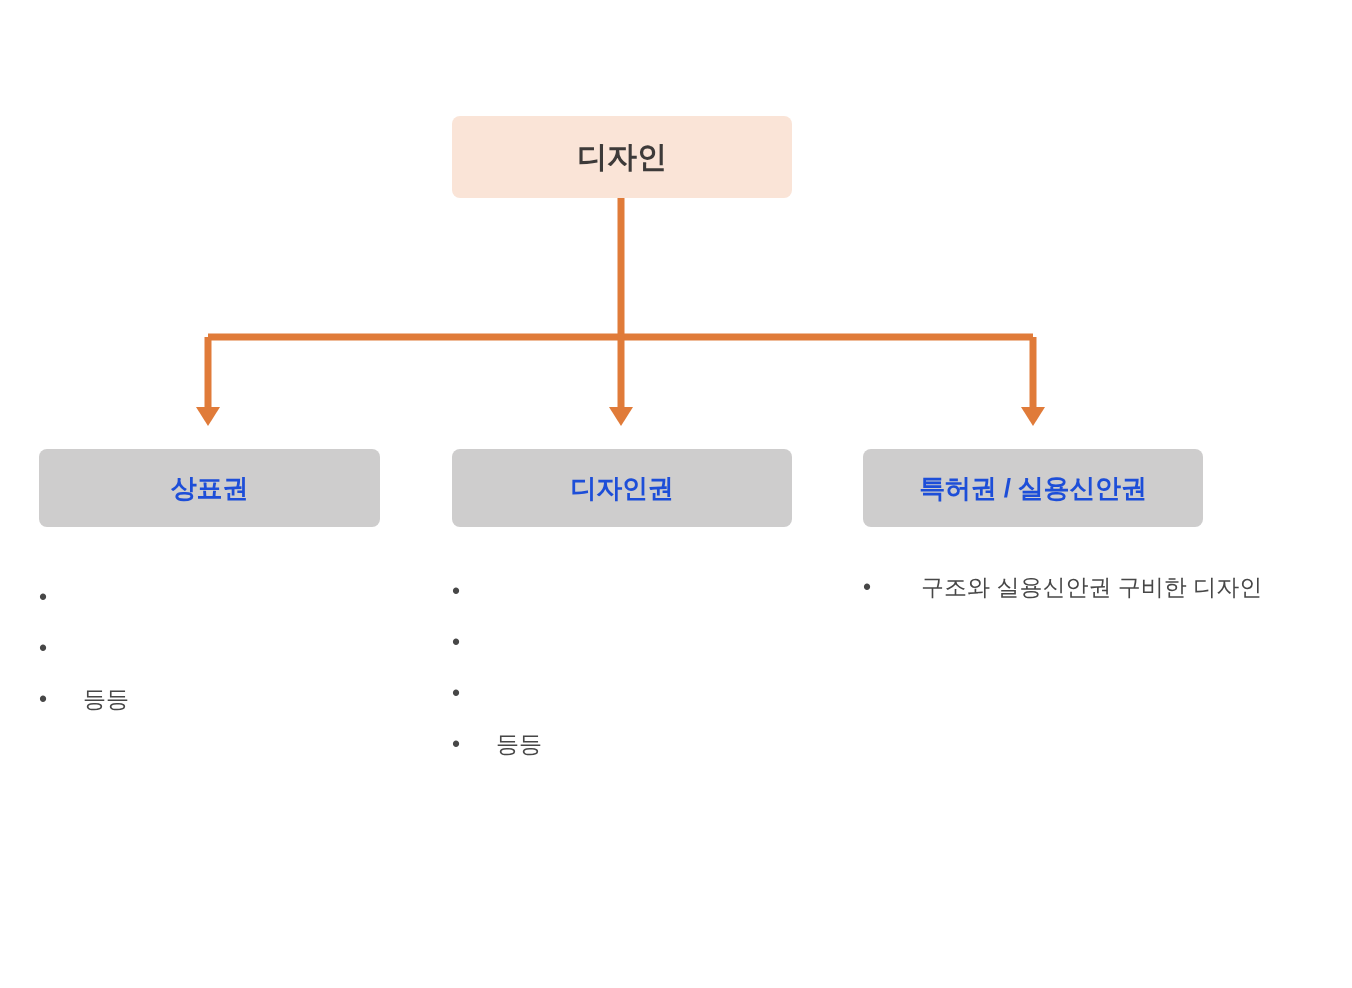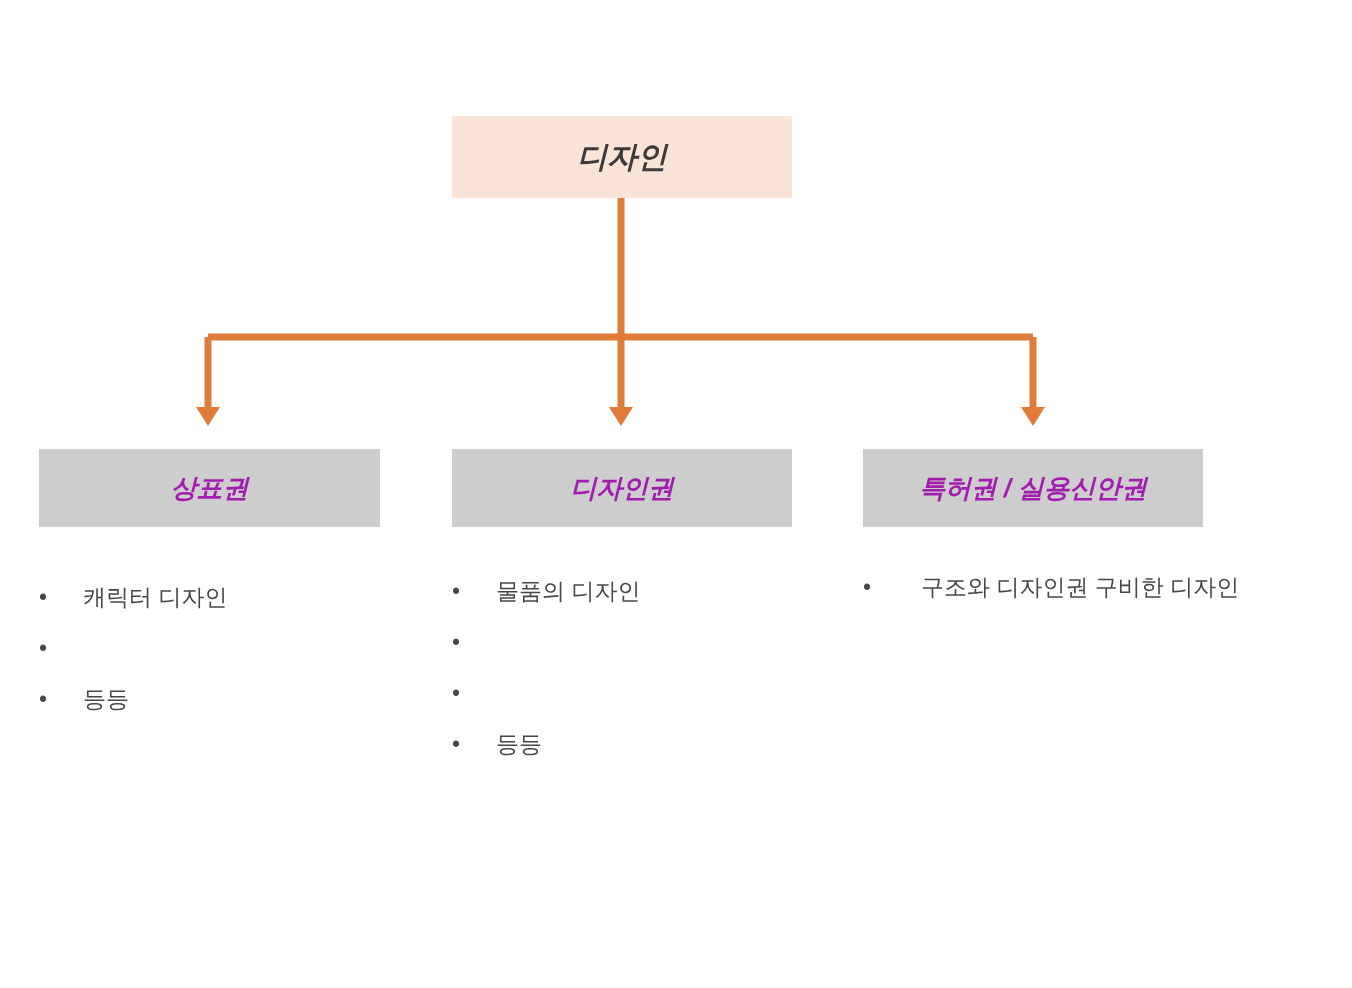--- a/index.html
+++ b/index.html
@@ -27,26 +27,25 @@
     top: 0;
     width: 1352px;
     height: 988px;
     pointer-events: none;
   }
 
   
   .node {
     position: absolute;
     box-sizing: border-box;
-    border-radius: 0;
+    border-radius: 8px;
     display: flex;
     align-items: center;
     justify-content: center;
     text-align: center;
-    font-style: italic;
   }
   .node-label {
     font-weight: bold;
     letter-spacing: -0.2px;
     white-space: nowrap;
   }
 
   .node.root {
     left: 452px;
     top: 116px;
@@ -60,21 +59,21 @@
   }
 
   .node.child {
     top: 449px;
     width: 341px;
     height: 78px;
     background: #CECDCD;
   }
   .node.child .node-label {
     font-size: 26px;
-    color: #a21caf;
+    color: #1d4ed8;
   }
   .node.child-1 { left: 39px;  width: 341px; }
   .node.child-2 { left: 452px; width: 340px; }
   .node.child-3 { left: 863px; width: 340px; }
 
   
   .bullet-list {
     position: absolute;
     margin: 0;
     padding: 0;
@@ -141,48 +140,46 @@
     <span class="node-label">디자인권</span>
   </div>
 
   <div class="node child child-3">
     <span class="node-label">특허권 / 실용신안권</span>
   </div>
 
   <ul class="bullet-list list-1">
     <li class="bullet-item">
       <span class="bullet-marker">•</span>
-      <span class="bullet-text">캐릭터 디자인</span>
     </li>
     <li class="bullet-item">
       <span class="bullet-marker">•</span>
     </li>
     <li class="bullet-item">
       <span class="bullet-marker">•</span>
       <span class="bullet-text">등등</span>
     </li>
   </ul>
 
   <ul class="bullet-list list-2">
     <li class="bullet-item">
       <span class="bullet-marker">•</span>
-      <span class="bullet-text">물품의 디자인</span>
     </li>
     <li class="bullet-item">
       <span class="bullet-marker">•</span>
     </li>
     <li class="bullet-item">
       <span class="bullet-marker">•</span>
     </li>
     <li class="bullet-item">
       <span class="bullet-marker">•</span>
       <span class="bullet-text">등등</span>
     </li>
   </ul>
 
   <ul class="bullet-list list-3">
     <li class="bullet-item">
       <span class="bullet-marker">•</span>
-      <span class="bullet-text">구조와 디자인권 구비한 디자인</span>
+      <span class="bullet-text">구조와 실용신안권 구비한 디자인</span>
     </li>
   </ul>
 
 </div>
 
 </body></html>

